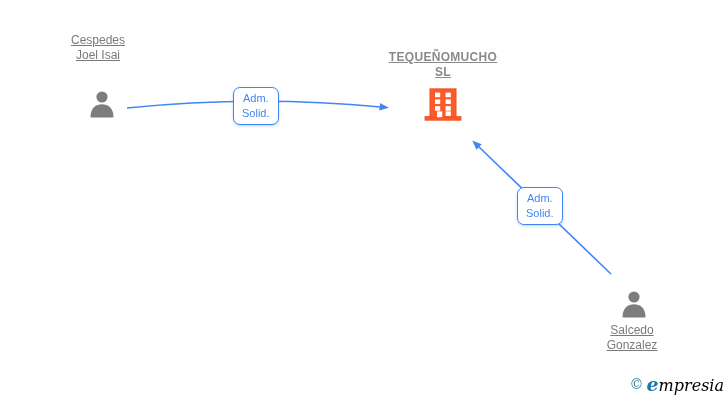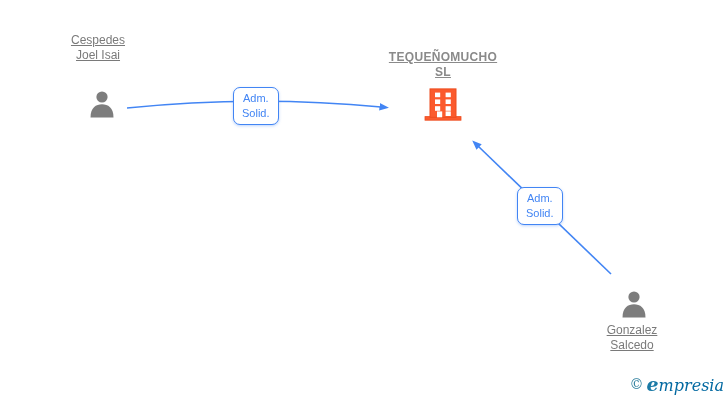--- a/index.html
+++ b/index.html
@@ -23,21 +23,21 @@
     text-align:center;padding:3px 8px;
     box-shadow:0 1px 3px rgba(66,133,244,.35);
     cursor:pointer;
   }
   .watermark{
     position:absolute;right:4px;bottom:5px;white-space:nowrap;
     font-family:"DejaVu Serif",serif;font-style:italic;cursor:pointer;
   }
   .wm-copy{color:#2E7F9E;font-size:14px;font-style:normal;vertical-align:2px;margin-right:3px;}
   .wm-e{color:#1B7AA6;font-size:19px;font-weight:bold;}
-  .wm-rest{color:#0369a1;font-size:16px;margin-top:10px;}
+  .wm-rest{color:#000000;font-size:16px;margin-top:10px;}
 </style>
 </head>
 <body>
 
 <div class="canvas">
 
   <svg class="edges" viewBox="0 0 728 400">
     <defs>
       <marker id="arrowhead" markerWidth="11" markerHeight="9" refX="1.5" refY="3.75" orient="auto" markerUnits="userSpaceOnUse">
         <path d="M0,0 L9.5,3.75 L0,7.5 Z" fill="#4285F4"></path>
@@ -71,22 +71,22 @@
     <rect x="21.6" y="18.2" width="5.2" height="4.6" fill="#ffffff"></rect>
     <rect x="13" y="23.4" width="5.2" height="5.9" fill="#ffffff"></rect>
     <rect x="21.6" y="23.4" width="5.2" height="4.6" fill="#ffffff"></rect>
   </svg>
 
   <svg class="icon" style="left:619px;top:290px" width="30" height="28" viewBox="0 0 30 28">
     <circle cx="15" cy="7" r="5.6" fill="#7D7D7D"></circle>
     <path d="M3.5,27.5 C3.5,17.5 9,14.2 15,14.2 C21,14.2 26.5,17.5 26.5,27.5 Z" fill="#7D7D7D"></path>
   </svg>
   <div class="node-label" style="left:572px;top:323px">
+    <div>Salcedo</div>
     <div>Gonzalez</div>
-    <div>Salcedo</div>
   </div>
 
   <div class="edge-label" style="left:233px;top:87px">
     <div>Adm.</div>
     <div>Solid.</div>
   </div>
   <div class="edge-label" style="left:517px;top:187px">
     <div>Adm.</div>
     <div>Solid.</div>
   </div>

